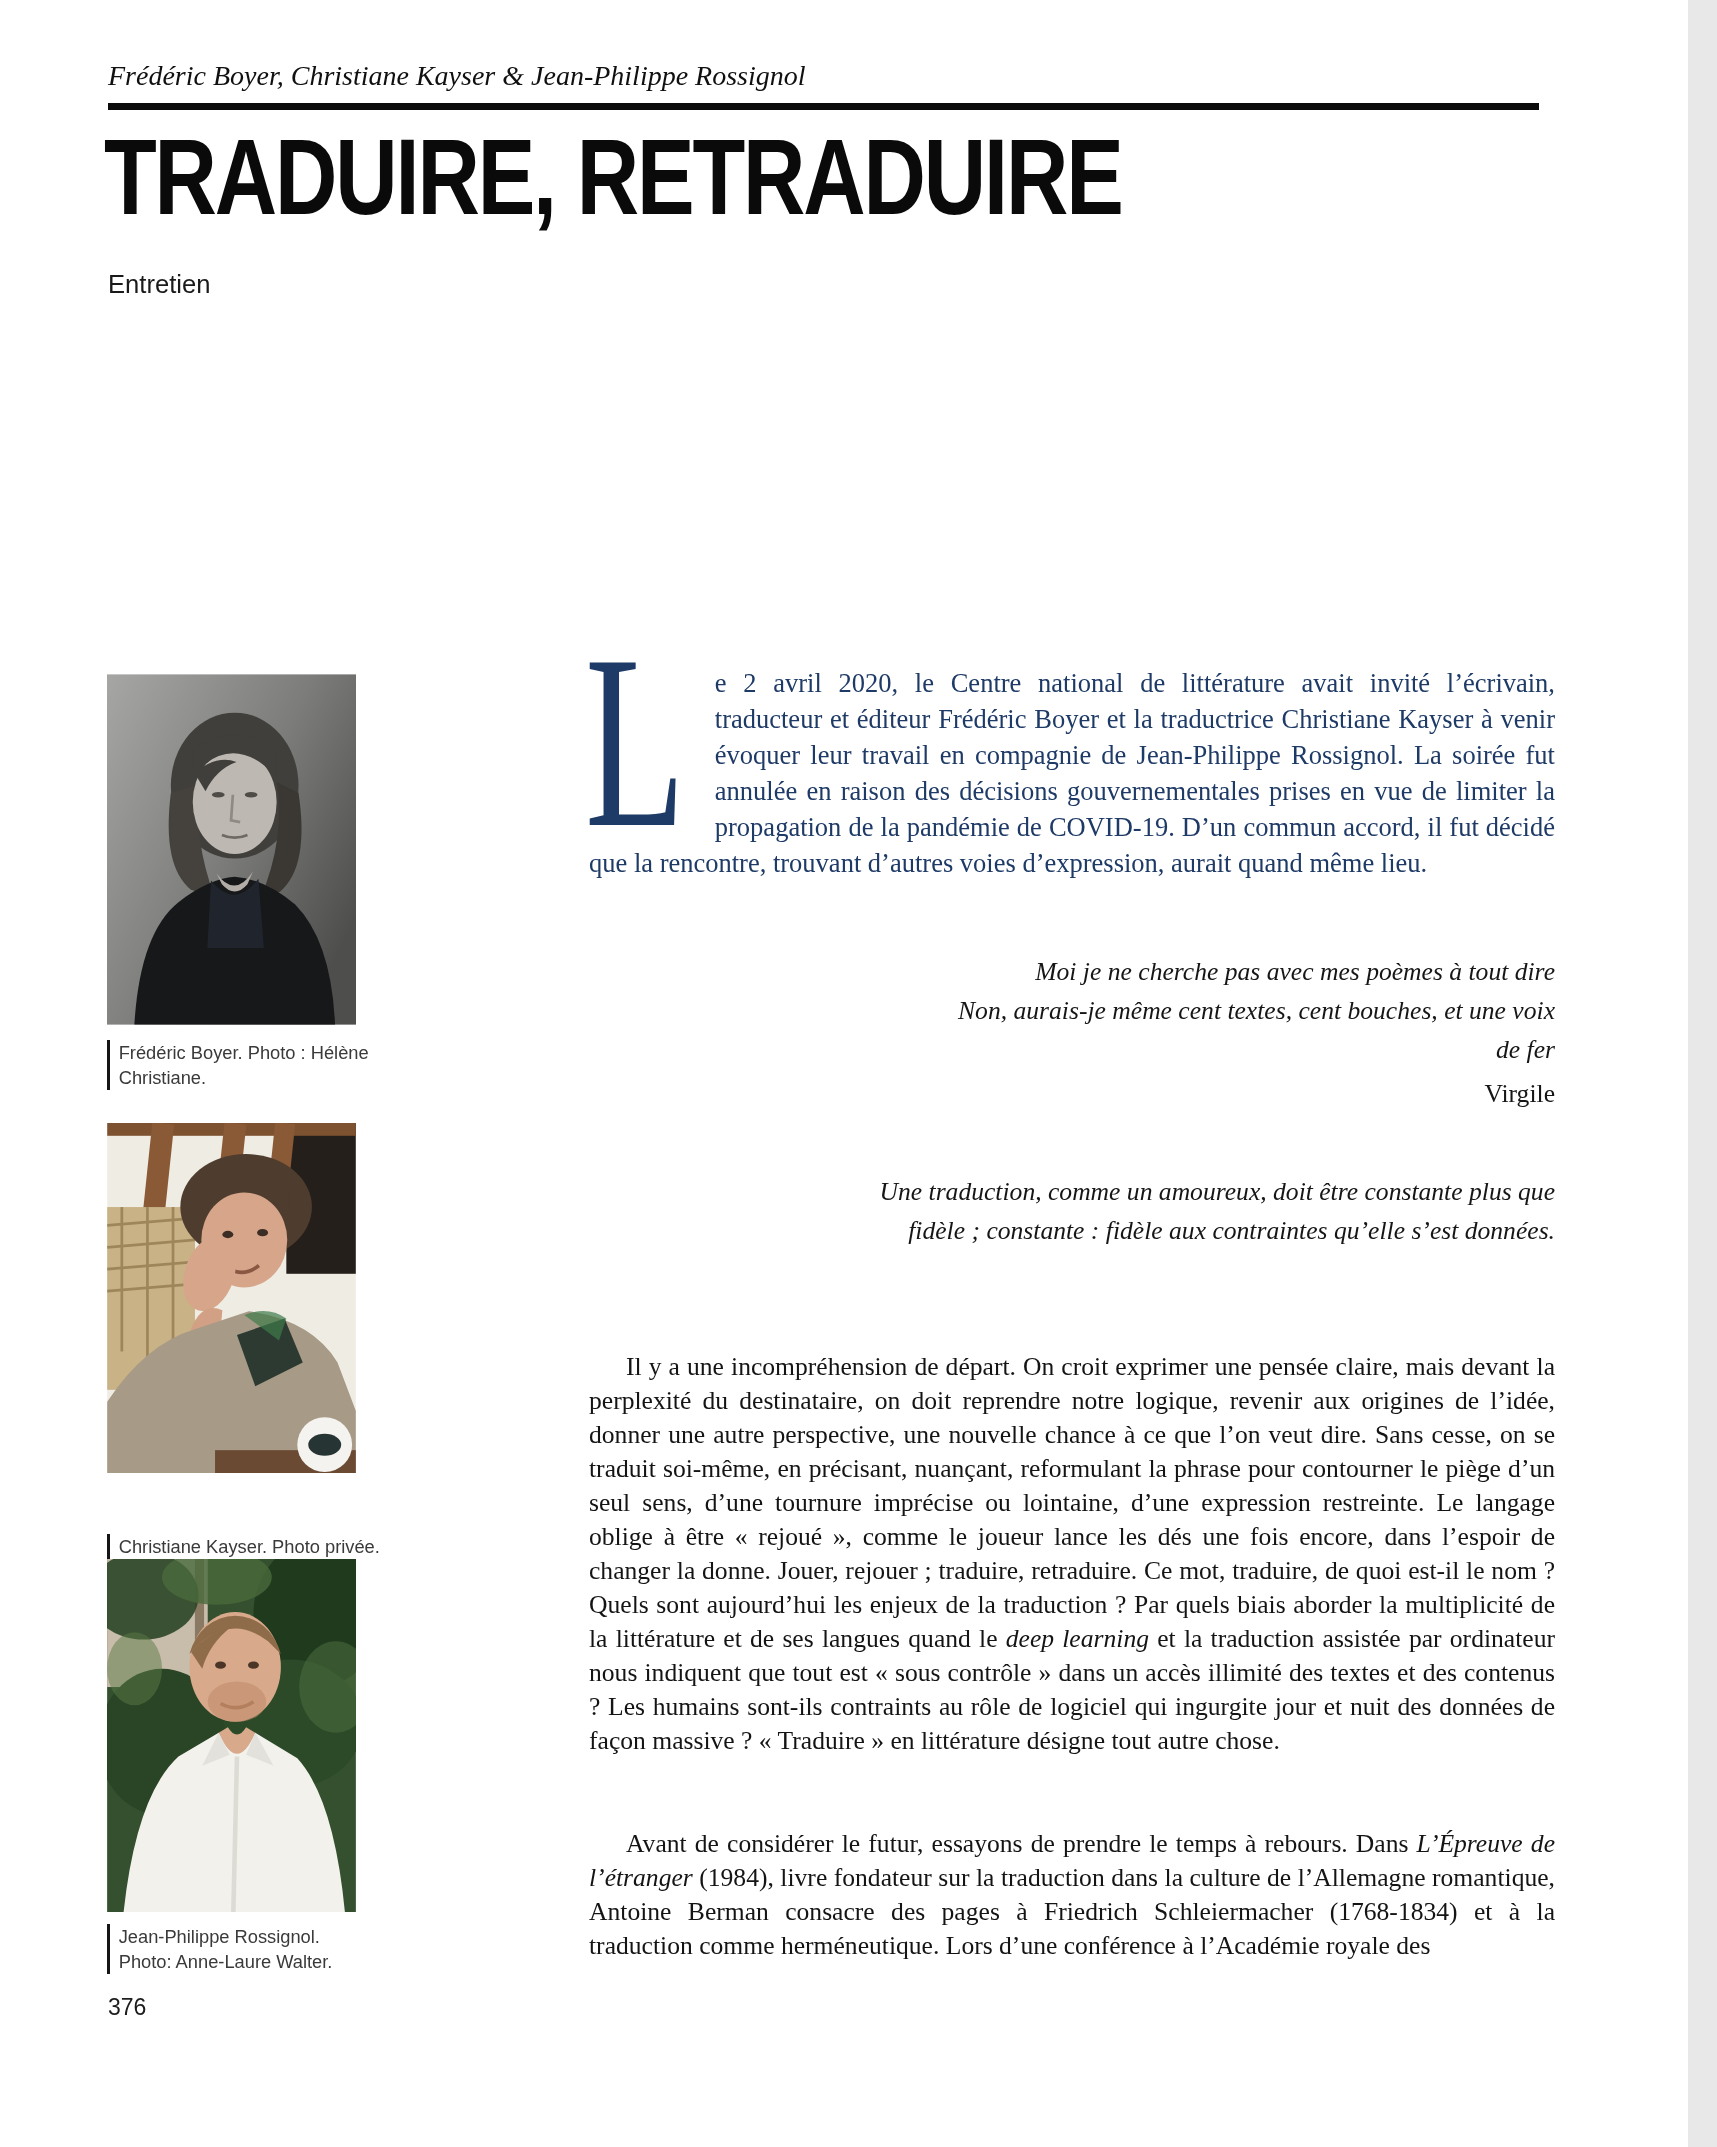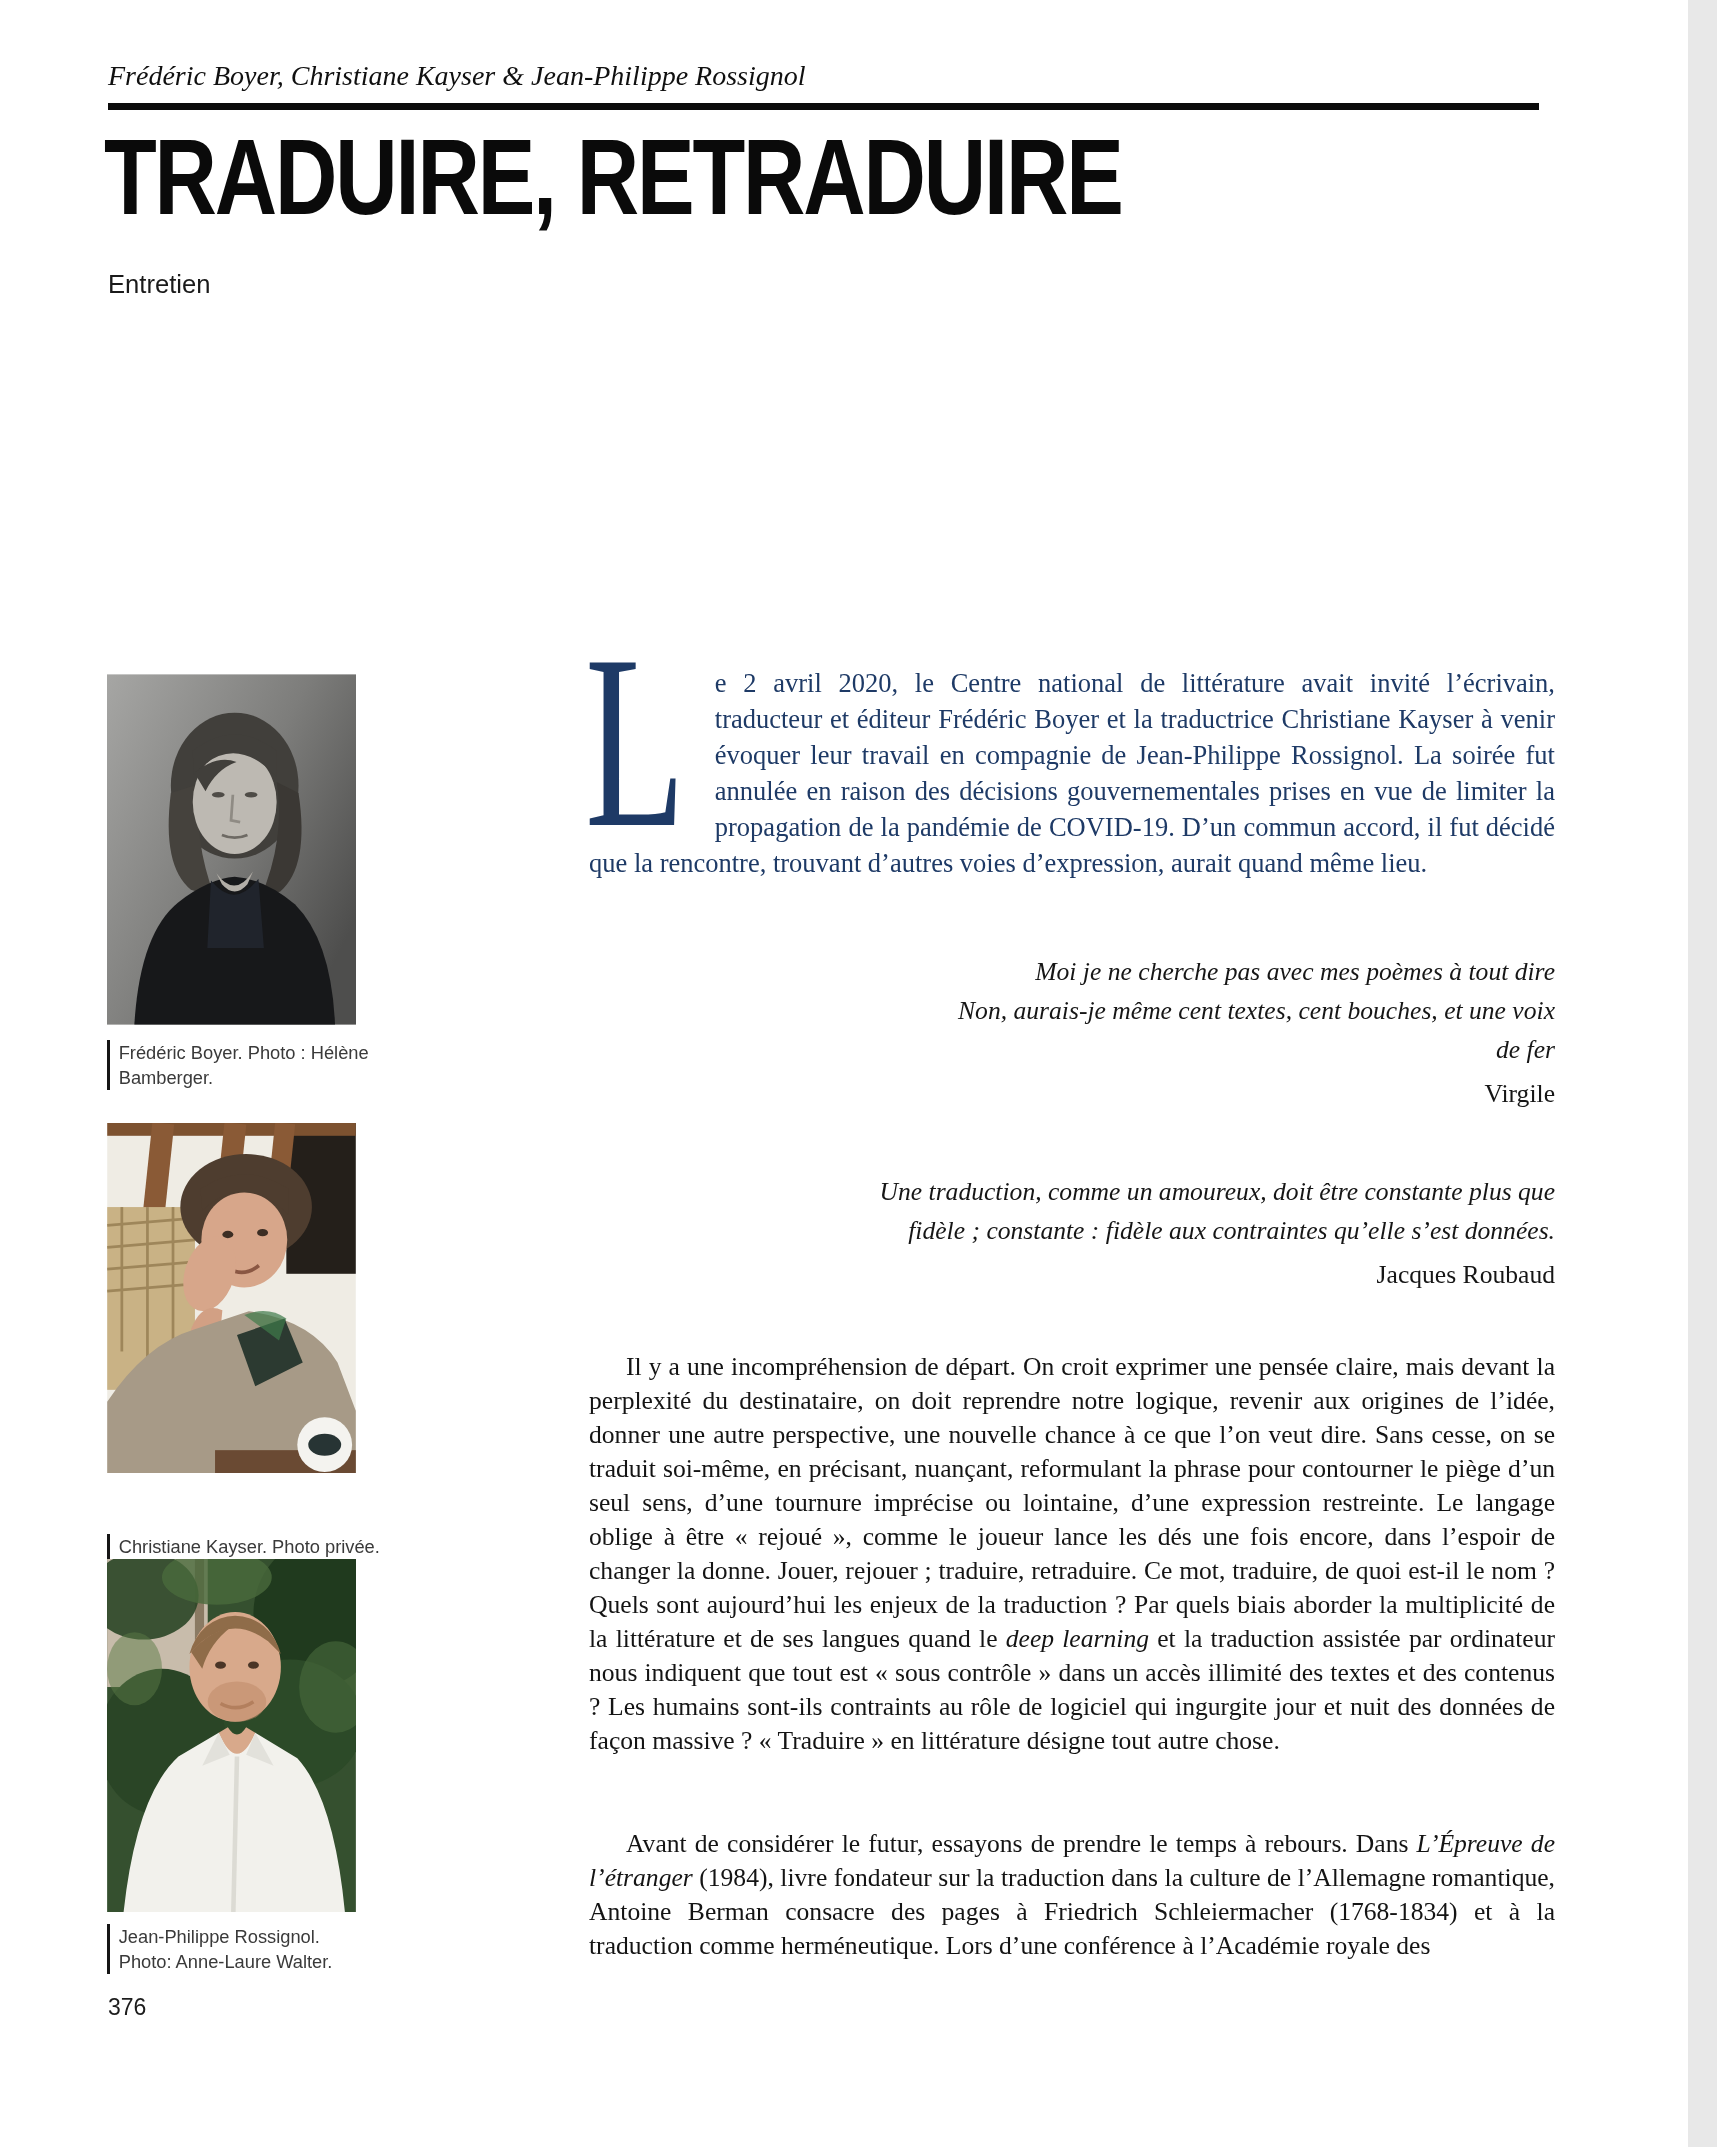--- a/index.html
+++ b/index.html
@@ -112,21 +112,21 @@
     <path d="M138 132 L136 160 L146 162" fill="none" stroke="#8f8b84" stroke-width="3"></path>
     <path d="M126 176 Q140 182 154 176" fill="none" stroke="#6e6a64" stroke-width="3"></path>
     <path d="M30 384 Q36 284 78 250 Q112 224 140 222 Q172 224 206 252 Q246 292 250 384 Z" fill="#17181a"></path>
     <path d="M114 226 Q140 258 166 224 L172 300 L110 300 Z" fill="#20242c"></path>
     <path d="M120 218 Q140 246 160 216 L154 230 Q140 246 126 230 Z" fill="#b2aea7"></path>
   </svg>
   <figure class="caption" style="top:1040px;margin:0">
     <div class="bar"></div>
     <div class="lines">
       <div>Frédéric Boyer. Photo : Hélène</div>
-      <div>Bamberger.</div>
+      <div>Christiane.</div>
     </div>
   </figure>
 
   <svg class="photo" style="top:1123px" width="249" height="350" viewBox="0 0 272 383" role="img">
     <rect width="272" height="383" fill="#efece4"></rect>
     <rect x="196" y="0" width="76" height="165" fill="#241f1a"></rect>
     <rect x="0" y="0" width="272" height="14" fill="#7d5230"></rect>
     <rect x="42" y="0" width="24" height="150" fill="#8a5a36" transform="rotate(6 54 70)"></rect>
     <rect x="122" y="0" width="24" height="120" fill="#8a5a36" transform="rotate(6 134 60)"></rect>
     <rect x="178" y="0" width="22" height="110" fill="#8a5a36" transform="rotate(6 189 55)"></rect>
@@ -203,21 +203,20 @@
   <div class="col epigraph ep1">
     <div>Moi je ne cherche pas avec mes poèmes à tout dire</div>
     <div>Non, aurais-je même cent textes, cent bouches, et une voix</div>
     <div>de fer</div>
     <div class="attribution">Virgile</div>
   </div>
 
   <div class="col epigraph ep2">
     <div>Une traduction, comme un amoureux, doit être constante plus que</div>
     <div>fidèle ; constante : fidèle aux contraintes qu’elle s’est données.</div>
-    <div class="attribution">Jacques Roubaud</div>
   </div>
 
   <div class="col para p1"><span>Il y a une incompréhension de départ. On croit exprimer une pensée claire, mais devant la perplexité du destinataire, on doit reprendre notre logique, revenir aux origines de l’idée, donner une autre perspective, une nouvelle chance à ce que l’on veut dire. Sans cesse, on se traduit soi-même, en précisant, nuançant, reformulant la phrase pour contourner le piège d’un seul sens, d’une tournure imprécise ou lointaine, d’une expression restreinte. Le langage oblige à être « rejoué », comme le joueur lance les dés une fois encore, dans l’espoir de changer la donne. Jouer, rejouer ; traduire, retraduire. Ce mot, traduire, de quoi est-il le nom ? Quels sont aujourd’hui les enjeux de la traduction ? Par quels biais aborder la multiplicité de la littérature et de ses langues quand le </span><span class="it">deep learning</span><span> et la traduction assistée par ordinateur nous indiquent que tout est « sous contrôle » dans un accès illimité des textes et des contenus ? Les humains sont-ils contraints au rôle de logiciel qui ingurgite jour et nuit des données de façon massive ? « Traduire » en littérature désigne tout autre chose.</span></div>
 
   <div class="col para p2"><span>Avant de considérer le futur, essayons de prendre le temps à rebours. Dans </span><span class="it">L’Épreuve de l’étranger</span><span> (1984), livre fondateur sur la traduction dans la culture de l’Allemagne romantique, Antoine Berman consacre des pages à Friedrich Schleiermacher (1768-1834) et à la traduction comme herméneutique. Lors d’une conférence à l’Académie royale des</span></div>
 
   <div class="pagenum">376</div>
 
 </div>
 

